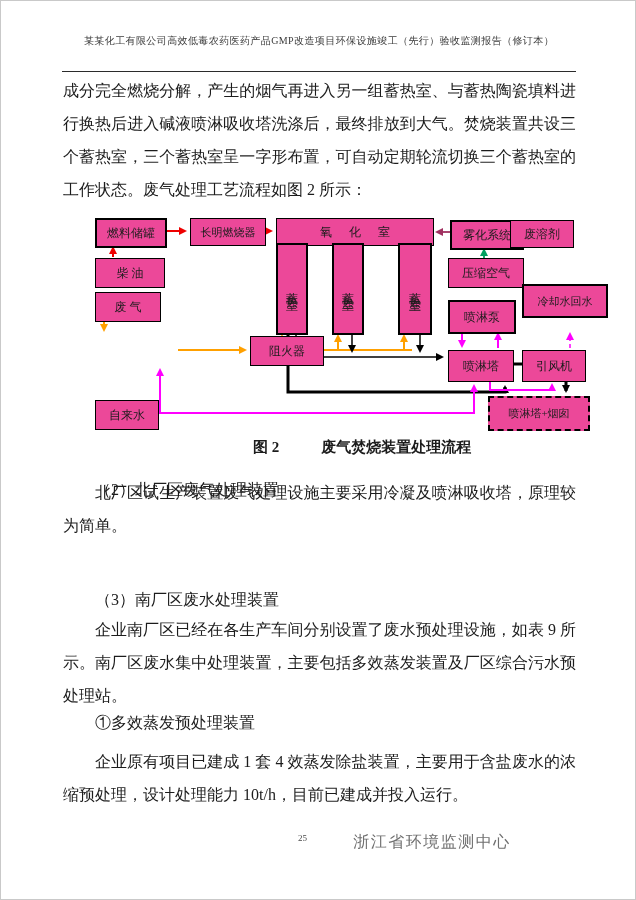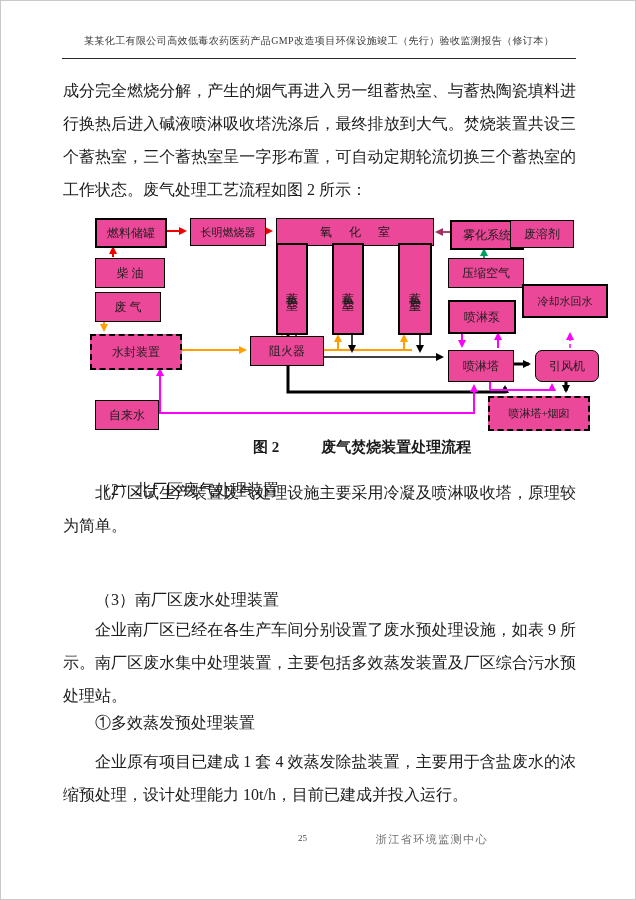--- a/index.html
+++ b/index.html
@@ -1,39 +1,39 @@
 <!DOCTYPE html>
 <html><head>
 <meta charset="utf-8">
 <style>
   html,body{margin:0;padding:0;background:#9e9e9e;}
   .page{position:relative;width:636px;height:900px;margin:0 auto;background:#ffffff;
         font-family:"Liberation Serif","DejaVu Serif",serif;color:#1c1c1c;overflow:hidden;
         box-shadow:0 0 0 1px #c9c9c9 inset;}
   .abs{position:absolute;}
   .doc-header{top:34px;left:62px;width:514px;text-align:center;font-size:10px;
-              color:#3c3c3c;letter-spacing:.4px;padding-bottom:10px;
+              color:#3c3c3c;letter-spacing:.4px;padding-bottom:23px;
               border-bottom:1.6px solid #2b2b2b;z-index:3;}
   .para{left:63px;width:513px;font-size:16px;line-height:33px;text-align:justify;z-index:3;}
   .heading{left:63px;width:513px;font-size:16px;line-height:33px;padding-left:2em;z-index:3;}
   .indent{text-indent:2em;}
   .figcaption{top:438px;left:0;width:636px;text-align:center;font-weight:bold;
               font-size:15px;z-index:3;padding-left:44px;}
   .figcaption .gap{display:inline-block;width:42px;}
   .flow-svg{left:0;top:0;width:636px;height:900px;z-index:1;}
   .node{position:absolute;z-index:2;background:#ec4899;border:1.5px solid #000;
         display:flex;align-items:center;justify-content:center;
         font-size:12px;line-height:1;text-align:center;}
   .bold2{border-width:2px;}
   .dashedb{border:2px dashed #000;}
   .vlabel{writing-mode:vertical-rl;letter-spacing:3px;}
   .wsp{word-spacing:14px;}
   .f11{font-size:11px;}
   .footer-num{top:833px;left:263px;width:44px;text-align:right;font-size:9px;color:#4a4a4a;z-index:3;}
-  .footer-org{top:832px;left:348px;width:168px;text-align:center;font-size:11px;color:#6f6f6f;
+  .footer-org{top:832px;left:348px;width:168px;text-align:center;font-size:16px;color:#6f6f6f;
               letter-spacing:1.5px;z-index:3;font-family:Liberation Serif, serif;}
 </style>
 </head>
 <body>
 
 <div class="page">
 
   <div class="abs doc-header">某某化工有限公司高效低毒农药医药产品GMP改造项目环保设施竣工（先行）验收监测报告（修订本）</div>
 
   <div class="abs para" style="top:74px;">成分完全燃烧分解，产生的烟气再进入另一组蓄热室、与蓄热陶瓷填料进行换热后进入碱液喷淋吸收塔洗涤后，最终排放到大气。焚烧装置共设三个蓄热室，三个蓄热室呈一字形布置，可自动定期轮流切换三个蓄热室的工作状态。废气处理工艺流程如图 2 所示：</div>
@@ -118,36 +118,33 @@
     </div>
   <div class="node" style="left:448px;top:258px;width:74px;height:28px;">
       <span>压缩空气</span>
     </div>
   <div class="node" style="left:95px;top:258px;width:68px;height:28px;">
       <span>柴 油</span>
     </div>
   <div class="node" style="left:95px;top:292px;width:64px;height:28px;">
       <span>废 气</span>
     </div>
-  <div class="node dashedb" style="left:90px;top:334px;width:88px;height:32px;">
-      <span>水封装置</span>
-    </div>
   <div class="node" style="left:250px;top:336px;width:72px;height:28px;">
       <span>阻火器</span>
     </div>
   <div class="node bold2" style="left:448px;top:300px;width:64px;height:30px;">
       <span>喷淋泵</span>
     </div>
   <div class="node bold2 f11" style="left:522px;top:284px;width:82px;height:30px;">
       <span>冷却水回水</span>
     </div>
   <div class="node" style="left:448px;top:350px;width:64px;height:30px;">
       <span>喷淋塔</span>
     </div>
-  <div class="node" style="left:535px;top:350px;width:62px;height:30px;border-radius:7px;">
+  <div class="node" style="left:522px;top:350px;width:62px;height:30px;">
       <span>引风机</span>
     </div>
   <div class="node dashedb f11" style="left:488px;top:396px;width:98px;height:31px;">
       <span>喷淋塔+烟囱</span>
     </div>
   <div class="node" style="left:95px;top:400px;width:62px;height:28px;">
       <span>自来水</span>
     </div>
 
   <div class="abs figcaption">

